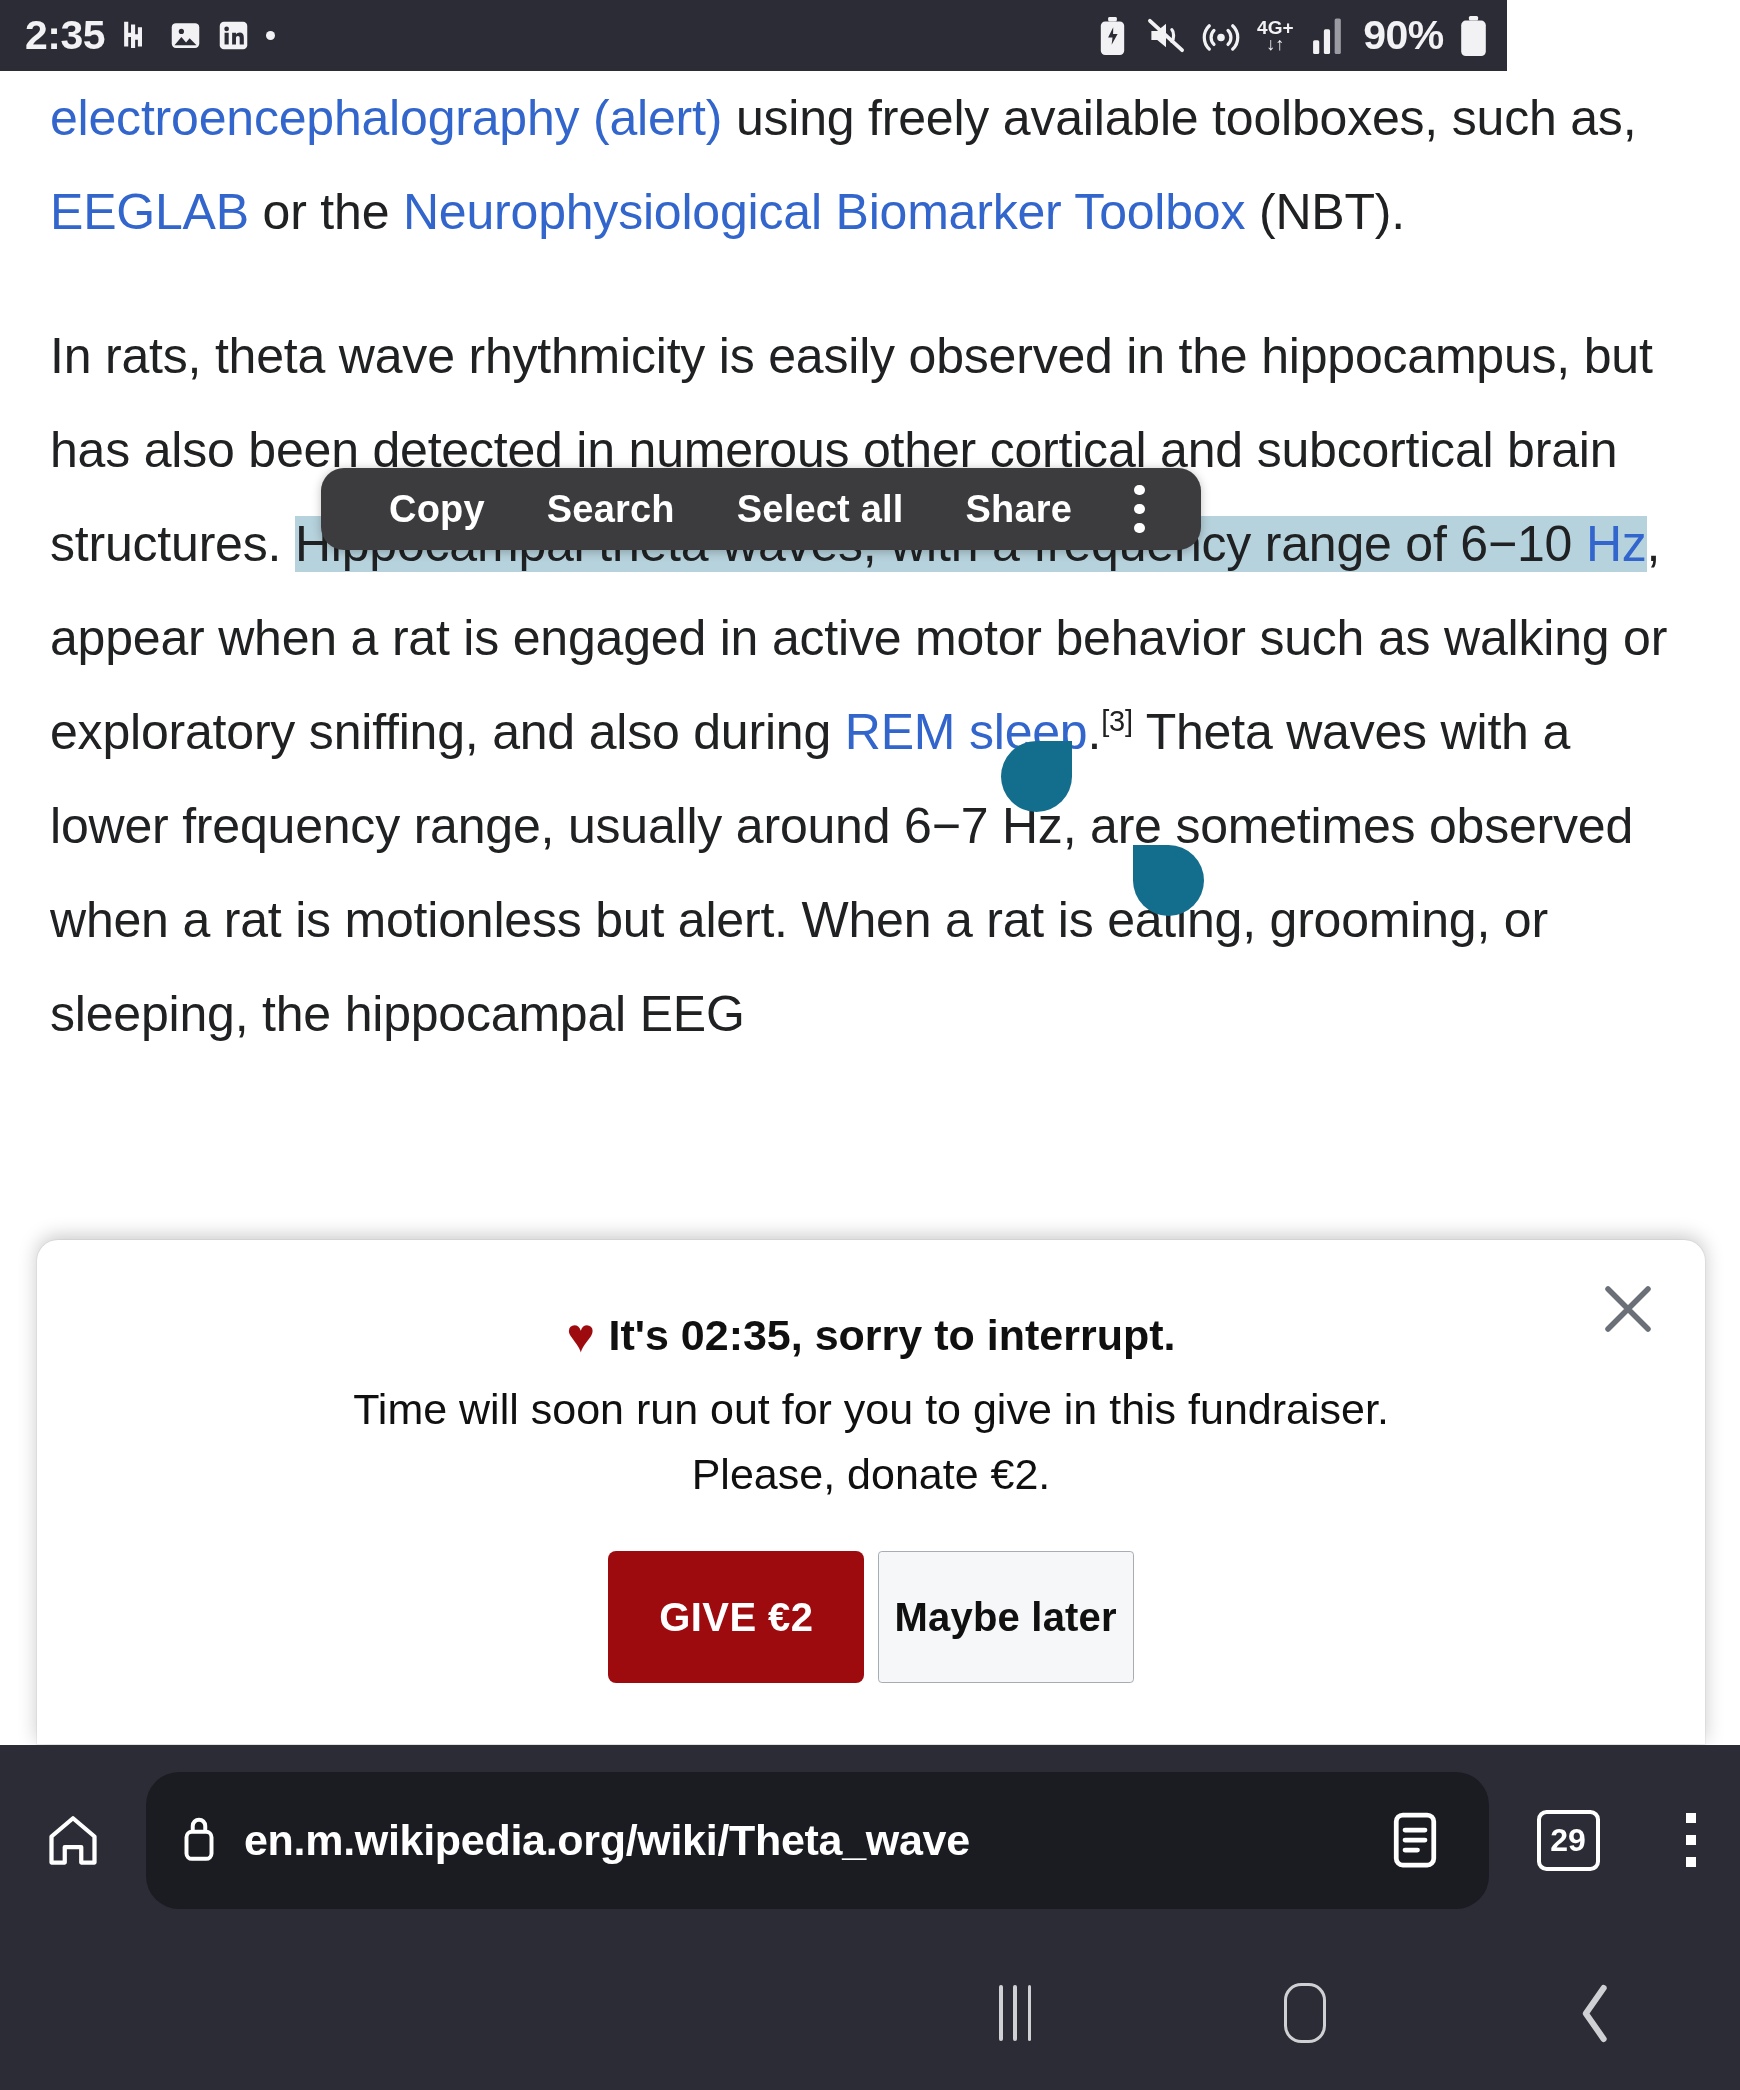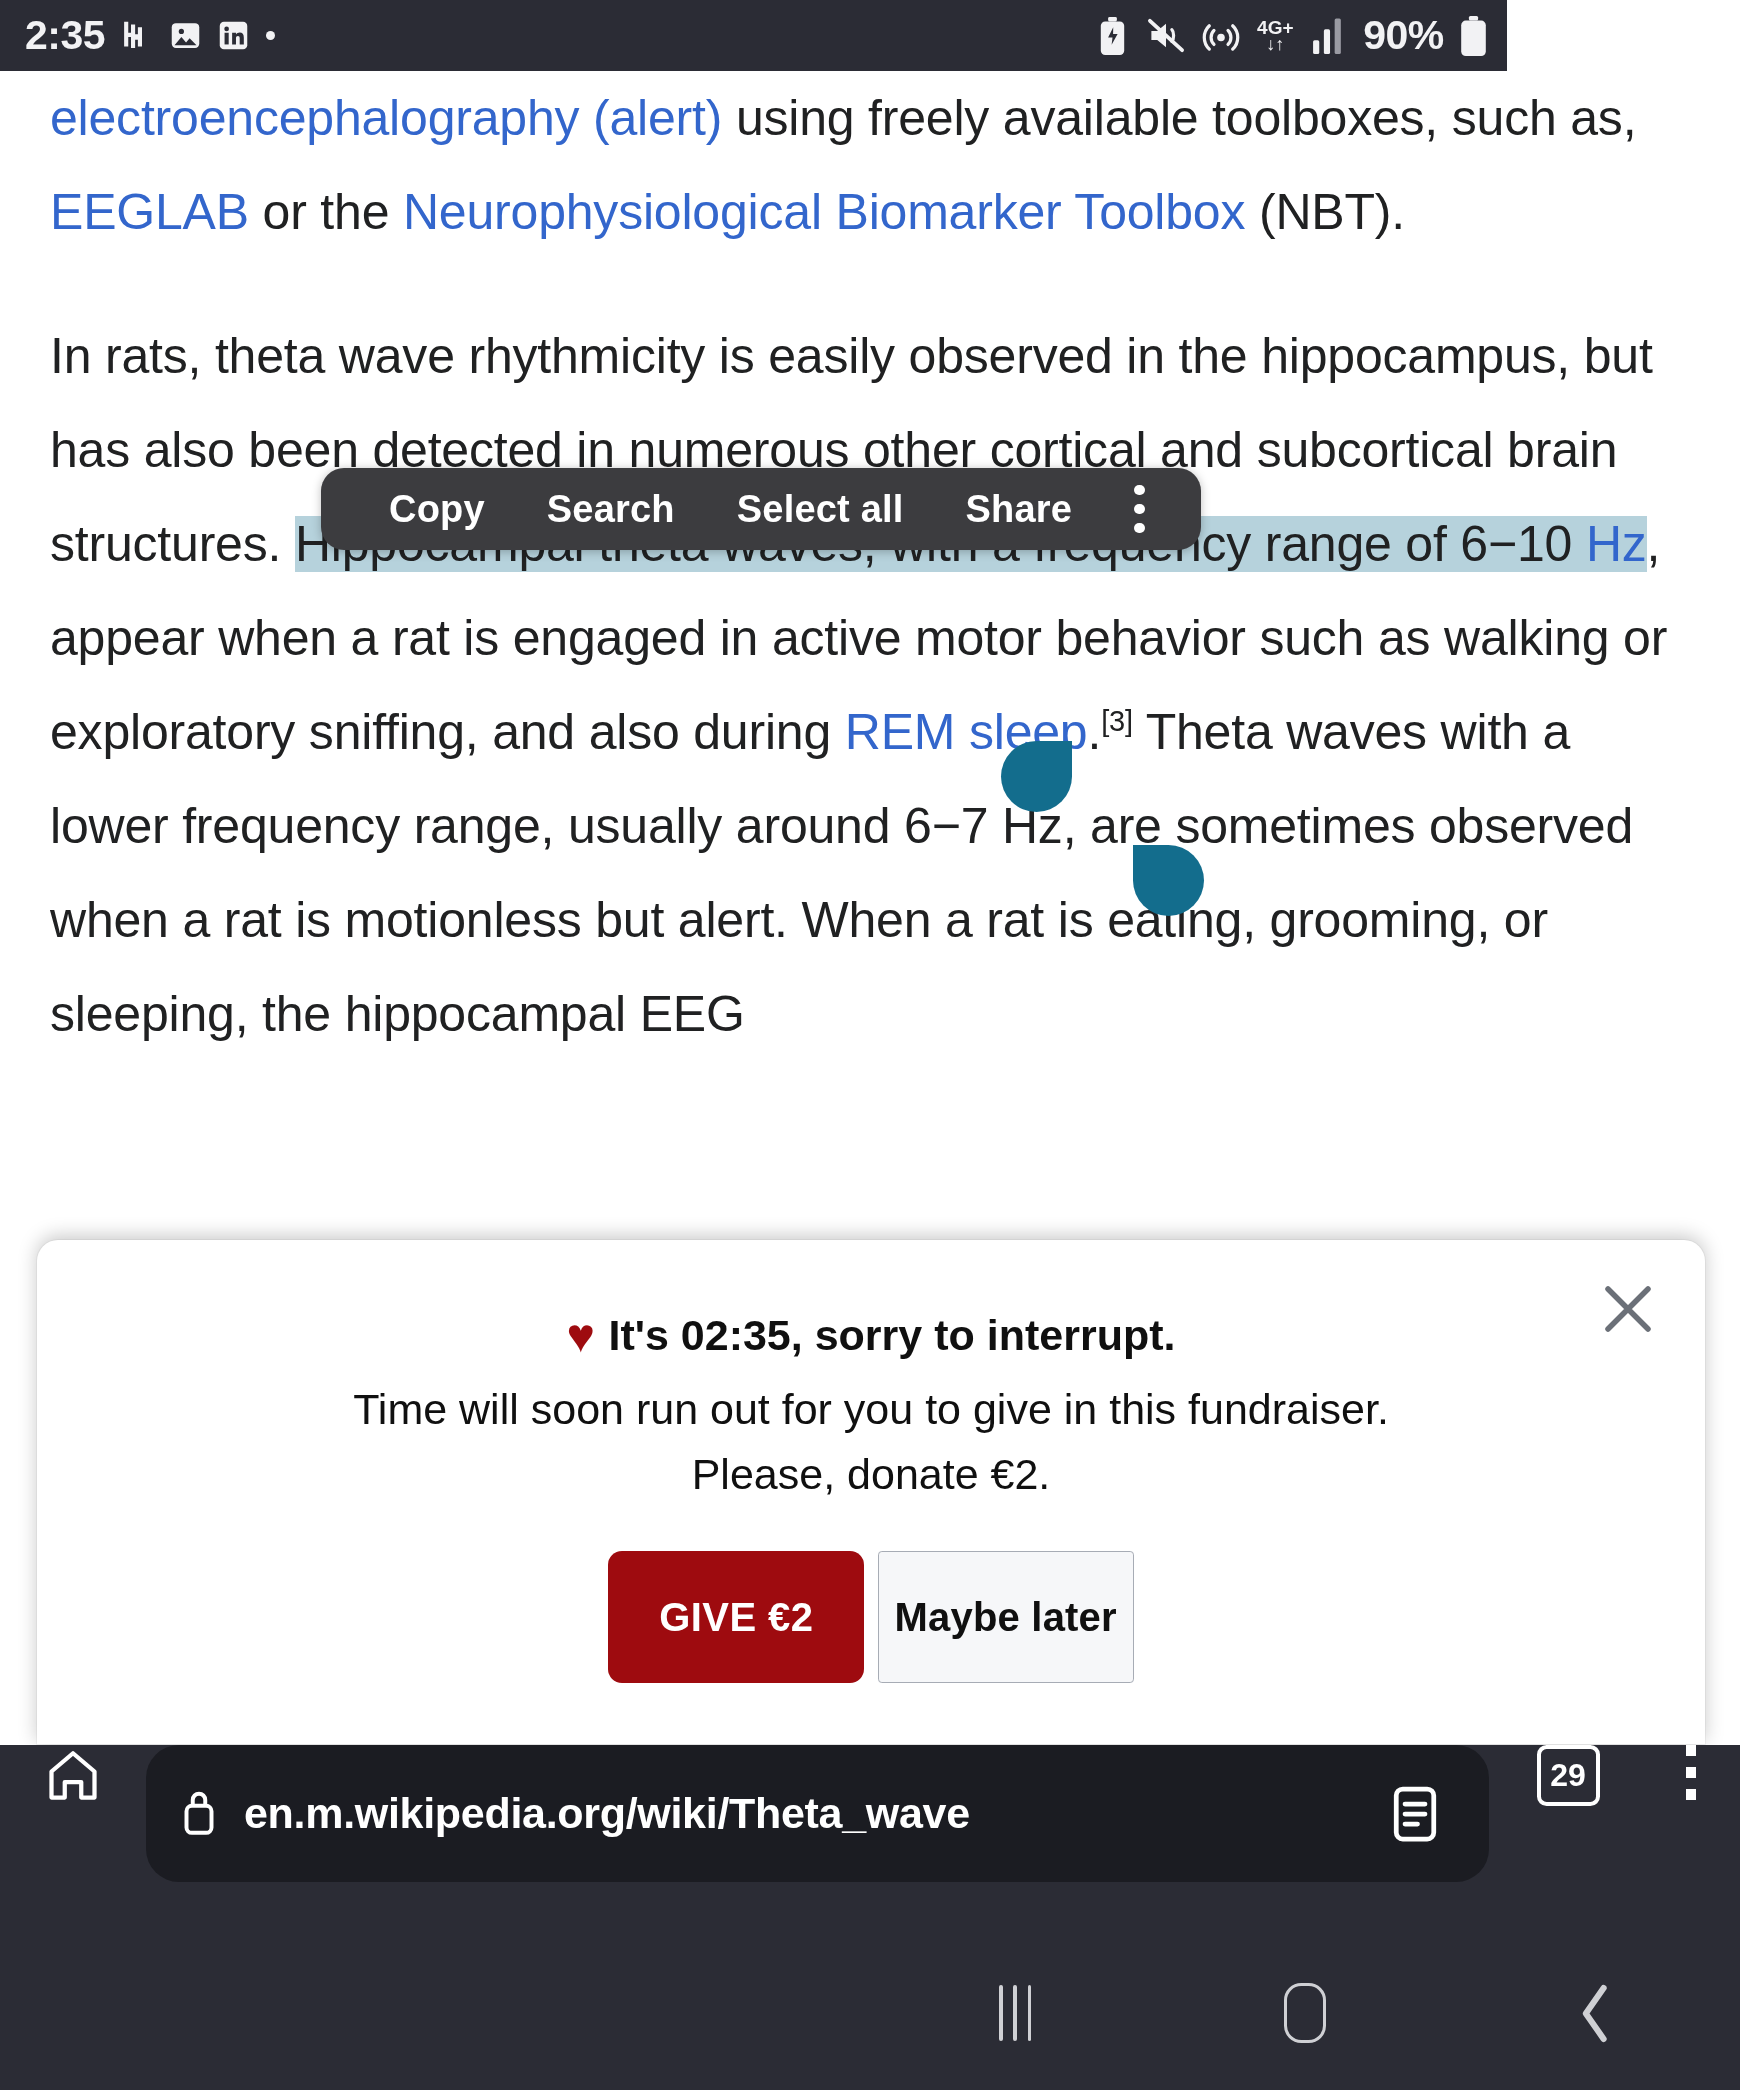--- a/index.html
+++ b/index.html
@@ -161,21 +161,21 @@
     display: flex;
     justify-content: center;
     gap: 13.4px;
   }
   .btn-give {
     background: #9e0b0f;
     color: #ffffff;
     font-size: 40px;
     font-weight: 700;
     border: none;
-    border-radius: 14px;
+    border-radius: 8px;
     width: 256px;
     height: 132px;
     font-family: inherit;
     letter-spacing: 0.4px;
   }
   .btn-later {
     background: #f6f7f9;
     color: #101010;
     font-size: 40px;
     font-weight: 700;
@@ -189,21 +189,21 @@
 
   
   .browserbar {
     position: absolute;
     left: 0;
     top: 1745px;
     width: 1741px;
     height: 190px;
     background: #2b2c35;
     display: flex;
-    align-items: flex-start;
+    align-items: center;
     z-index: 70;
   }
   .home-btn { width: 146px; display: flex; align-items: center; justify-content: center; }
   .urlpill {
     flex: 1;
     height: 137px;
     background: #1b1c22;
     border-radius: 33px;
     display: flex;
     align-items: center;

